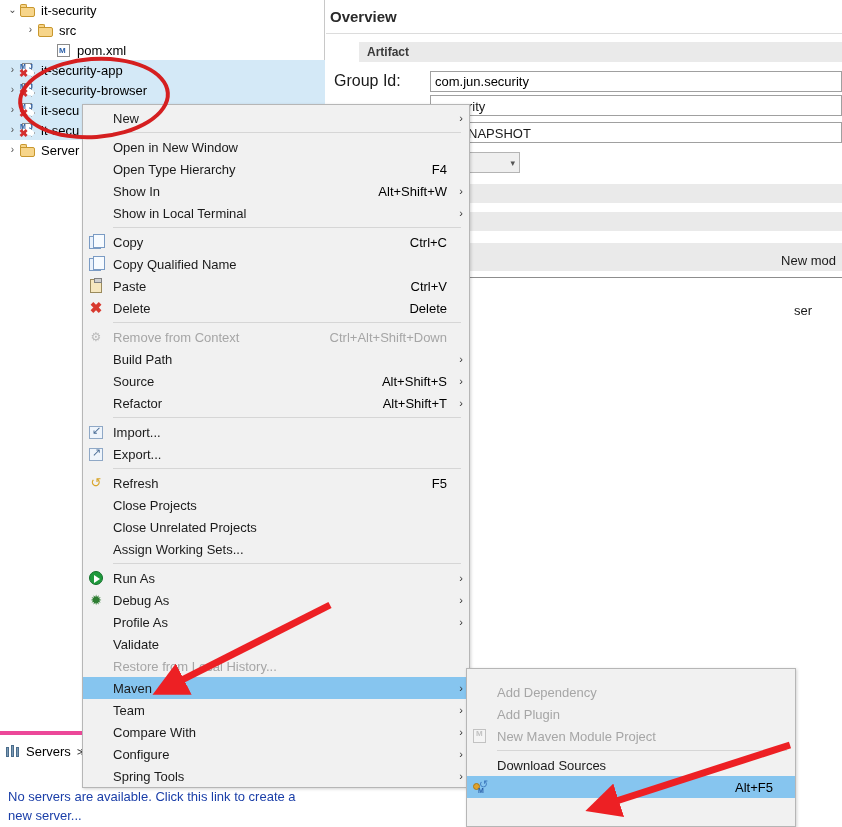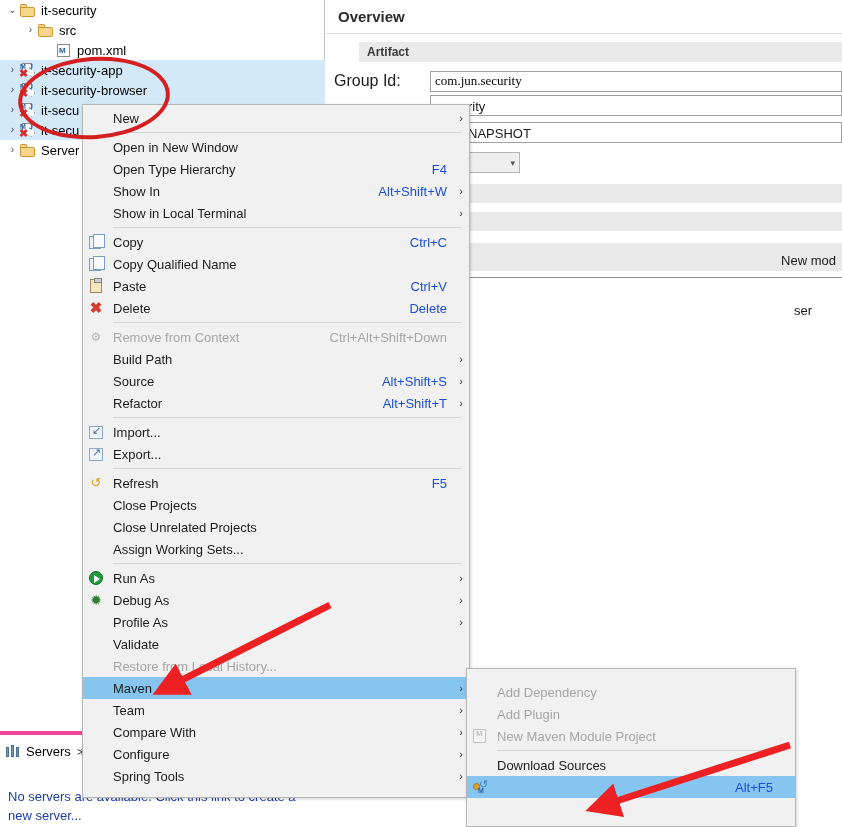--- a/index.html
+++ b/index.html
@@ -89,21 +89,21 @@
   .servers-tab .schev { margin-left:6px; color:#333; font-size:10px; }
   .servers-msg {
     position:absolute; left:8px; top:52px; width:300px;
     color:#1a3ea8; font-size:13px; line-height:19px; 
   }
 
   
   .editor { position:absolute; left:326px; top:0; right:0; height:827px; background:#ffffff; }
   .ed-title {
     position:absolute; left:0; top:0; width:516px; height:34px;
-    display:flex; align-items:center; padding-left:12px;
+    display:flex; align-items:center; padding-left:4px;
     font-size:15px; font-weight:bold; color:#2a2a2a; background:#ffffff;
     border-bottom:1px solid #dcdcdc;
   }
   .sect-head {
     position:absolute; left:8px; top:42px; width:508px; height:20px;
     background:#eaeaea; display:flex; align-items:center; padding-left:8px;
     font-size:12px; font-weight:bold; color:#3a3a3a;margin-left:25px;
   }
   .frow { position:absolute; left:8px; height:26px; display:flex; align-items:center; }
   .flabel { width:96px; font-size:16px; color:#1a1a1a; }
@@ -122,31 +122,31 @@
     position:absolute; right:6px; font-size:13px; color:#1a1a1a; white-space:nowrap;
   }
   .hr-dark { position:absolute; background:#8d8d8d; height:1px; }
   .ghost-text { position:absolute; font-size:13px; color:#1a1a1a; white-space:nowrap; }
 
   
   .ctxmenu {
     position:absolute; left:82px; top:104px; width:388px;
     background:#f1f1f1; border:1px solid #b6b6b6;
     box-shadow: 1px 1px 3px rgba(0,0,0,0.18);
-    padding: 2px 0 10px 0;
+    padding: 2px 0 0 0;
   }
   .mitem {
     position:relative; height:22px; display:flex; align-items:center;
     font-size:13px; color:#1b1b1b; padding-left:0px;
   }
   .mitem.disabled { color:#a6a6a6; }
   .mitem.hl { background:#86c5ef; }
   .mico { width:30px; flex:0 0 30px; position:relative; height:22px; }
   .mlabel { flex:1 1 auto; white-space:nowrap; }
-  .maccel { margin-left:auto; padding-right:6px; color:#1d4ed8; font-size:13px; white-space:nowrap; }
+  .maccel { margin-left:auto; padding-right:6px; color:#000000; font-size:13px; white-space:nowrap; }
   .mitem.disabled .maccel { color:#a6a6a6; }
   .marrow { width:16px; flex:0 0 16px; text-align:center; color:#333; font-size:11px; }
   .msep { height:1px; background:#d6d6d6; margin:3px 8px 3px 30px; }
 
   
   .submenu {
     position:absolute; left:466px; top:668px; width:330px;
     background:#f1f1f1; border:1px solid #b6b6b6;
     box-shadow: 1px 1px 3px rgba(0,0,0,0.18);
     padding:12px 0 0 0; overflow:hidden; height:159px;
@@ -345,21 +345,21 @@
     <div class="servers-msg">No servers are available. Click this link to create a new server...</div>
   </div>
 
   <div class="editor">
     <div class="ed-title">Overview</div>
 
     <div class="sect-head">Artifact</div>
 
     <div class="frow" style="top:68px;">
       <span class="flabel">Group Id:</span>
-      <span class="finput" style="width:412px;font-family:Liberation Serif, serif;">com.jun.security</span>
+      <span class="finput" style="width:412px;">com.jun.security</span>
     </div>
 
     <div class="finput" style="position:absolute; left:104px; top:95px; width:412px;"></div>
     <div class="finput" style="position:absolute; left:104px; top:122px; width:412px;"></div>
     <div class="fselect" style="position:absolute; left:104px; top:152px;">
       <span>▾</span>
     </div>
 
     <div class="ghost-text" style="left:142px; top:99px;">rity</div>
     <div class="ghost-text" style="left:142px; top:126px;">NAPSHOT</div>

